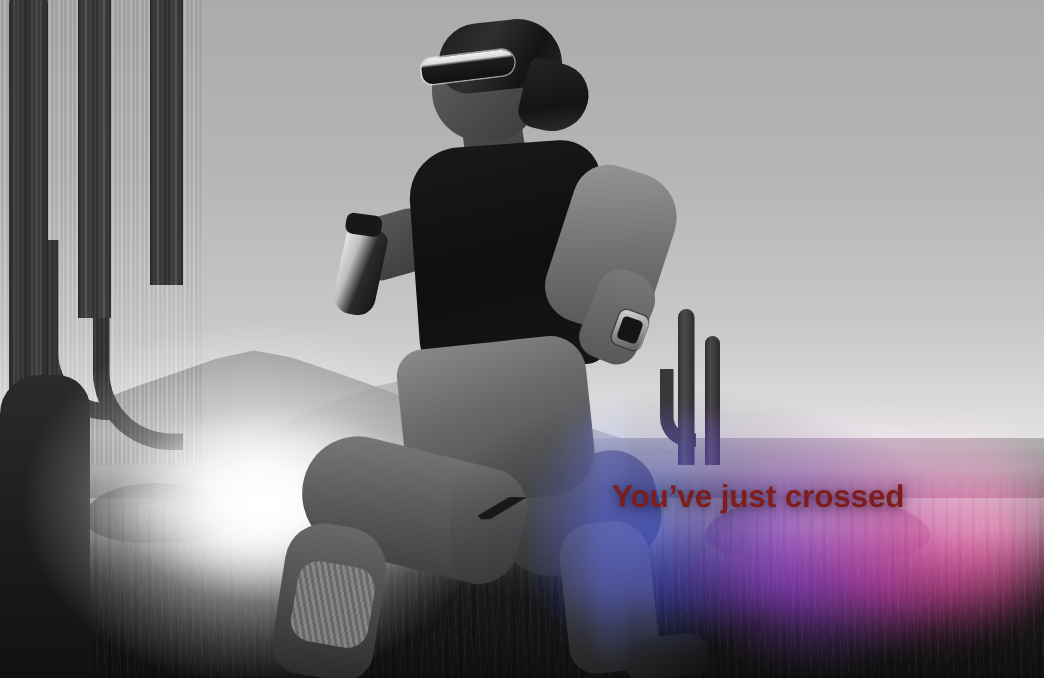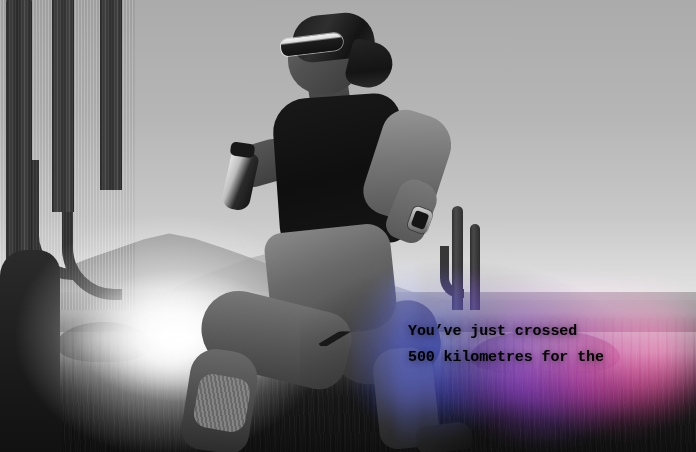--- a/index.html
+++ b/index.html
@@ -331,27 +331,26 @@
     background:radial-gradient(ellipse 220px 120px at 40% 55%,
       rgba(0,0,0,.30) 0%, rgba(0,0,0,.16) 50%, rgba(0,0,0,0) 80%);
     pointer-events:none;
   }
 
   
   .message {
     position:absolute;
     left:408px; top:319px;
     width:262px;
-    color:#000000;
-    font-size:15px;
+    color:#7f1d1d;
+    font-size:21px;
     font-weight:bold;
     line-height:26px;
     letter-spacing:-0.1px;
     text-shadow:0 1px 6px rgba(0,0,0,.45), 0 0 18px rgba(0,0,0,.30);
-    font-family:Liberation Mono, monospace;
     -webkit-font-smoothing:antialiased;
   }
   .message .line { display:block; white-space:nowrap; }
 </style>
 </head>
 <body>
 
 <div id="banner">
 
   <div class="photo">
@@ -422,16 +421,15 @@
     <div class="glow-core"></div>
     <div class="glow-ray"></div>
     <div class="glow-blue"></div>
     <div class="glow-violet"></div>
     <div class="glow-magenta"></div>
     <div class="glow-pink"></div>
   </div>
 
   <div class="message">
     <span class="line">You’ve just crossed</span>
-    <span class="line">500 kilometres for the</span>
   </div>
 
 </div>
 
 </body></html>

